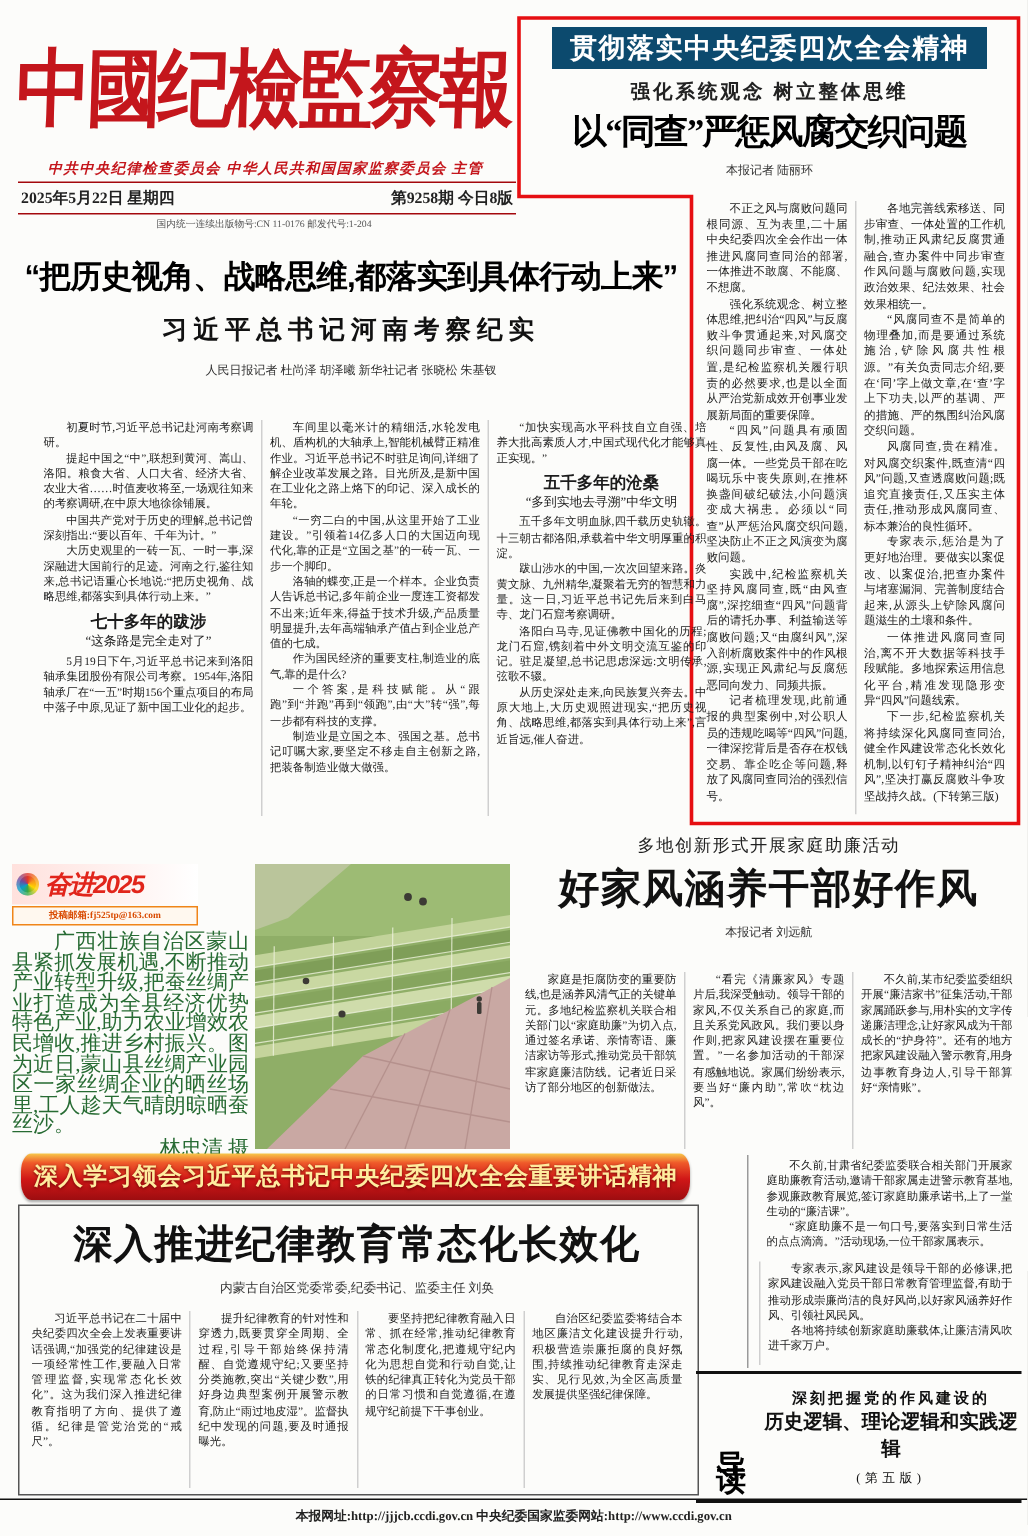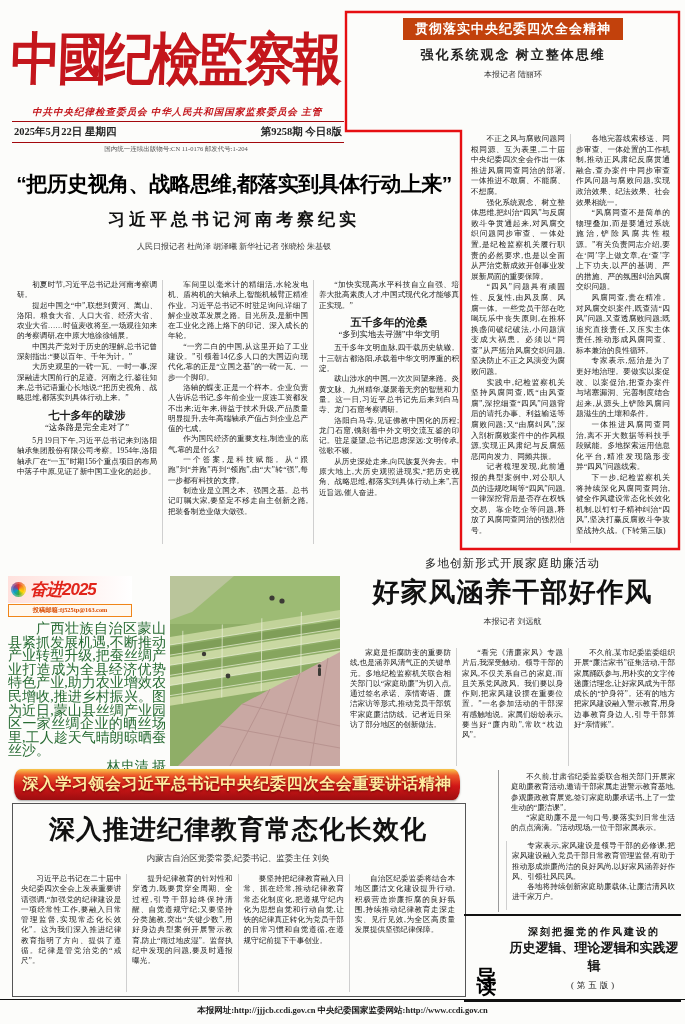--- a/index.html
+++ b/index.html
@@ -15,21 +15,21 @@
     font-size:9.5px;font-weight:700;letter-spacing:1px;font-style:italic;}
   .date-bar{left:12px;top:121px;width:328px;border-top:1px solid #a3080d;border-bottom:1px solid #a3080d;
     padding:3px 2px;display:flex;justify-content:space-between;font-size:10.5px;font-weight:700;color:#222;}
   .pub-code{left:12px;top:145px;width:328px;text-align:center;font-size:6.5px;color:#555;}
 
   
   .red-outline{left:0;top:0;pointer-events:none;}
 
   
   .tr-head{left:350px;top:18px;width:326px;text-align:center;}
-  .tr-banner{display:inline-block;background:#c2410c;color:#fff;font-size:13px;font-weight:700;
+  .tr-banner{display:inline-block;background:#0c4a6e;color:#fff;font-size:18px;font-weight:700;
     padding:2px 12px;letter-spacing:1px;}
   .tr-kicker{margin-top:6px;font-size:13px;font-weight:700;color:#222;letter-spacing:2px;}
   .tr-headline{margin-top:2px;font-size:23px;font-weight:900;letter-spacing:-1px;color:#000;}
   .tr-byline{margin-top:5px;font-size:8px;color:#333;}
 
   
   .cols{display:flex;overflow:hidden;}
   .col{flex:1;padding:0 5px;overflow:hidden;font-size:7.6px;line-height:10.3px;text-align:justify;color:#1c1c1c;}
   .col+.col{border-left:1px solid #cfcfcf;}
   .col p{margin:0;text-indent:2em;}
@@ -38,21 +38,21 @@
 
   .tr-cols{left:466px;top:134px;width:209px;height:409px;}
   .tr-cols .col{font-size:7.7px;line-height:10.6px;}
 
   
   .main-head{left:8px;top:170px;width:452px;text-align:center;}
   .main-headline{font-family:"Liberation Sans","DejaVu Sans",sans-serif;font-size:21px;font-weight:900;
     letter-spacing:-0.5px;color:#000;white-space:nowrap;}
   .main-subtitle{margin-top:10px;font-size:17px;font-weight:900;letter-spacing:4px;}
   .main-byline{margin-top:10px;font-size:8px;color:#333;}
-  .main-cols{left:12px;top:280px;width:452px;height:264px;}
+  .main-cols{left:24px;top:280px;width:452px;height:264px;}
 
   
   .fenjin{left:8px;top:576px;width:124px;}
   .fenjin-row{display:flex;align-items:center;gap:4px;background:linear-gradient(90deg,#ffe1dd,#fff);
     padding:2px 3px;}
   .pinwheel{width:15px;height:15px;border-radius:50%;
     background:conic-gradient(#e33529,#f7941d,#ffd400,#39a845,#0aa0c8,#6f4aa0,#e33529);
     box-shadow:inset 0 0 0 2px #fff3;}
   .fenjin-text{font-family:"Liberation Sans",sans-serif;font-style:italic;font-weight:900;
     font-size:17px;color:#e1251b;letter-spacing:-1px;}
@@ -114,20 +114,21 @@
   <div class="abs masthead-org">中共中央纪律检查委员会  中华人民共和国国家监察委员会  主管</div>
   <div class="abs date-bar">
     <span>2025年5月22日  星期四</span>
     <span>第9258期  今日8版</span>
   </div>
   <div class="abs pub-code">国内统一连续出版物号:CN 11-0176  邮发代号:1-204</div>
 
   <div class="abs tr-head">
     <span class="tr-banner">贯彻落实中央纪委四次全会精神</span>
     <div class="tr-kicker">强化系统观念 树立整体思维</div>
+    <div class="tr-headline">以“同查”严惩风腐交织问题</div>
     <div class="tr-byline">本报记者 陆丽环</div>
   </div>
 
   <div class="abs cols tr-cols">
     <div class="col">
         <p>不正之风与腐败问题同根同源、互为表里,二十届中央纪委四次全会作出一体推进风腐同查同治的部署,一体推进不敢腐、不能腐、不想腐。</p>
         <p>强化系统观念、树立整体思维,把纠治“四风”与反腐败斗争贯通起来,对风腐交织问题同步审查、一体处置,是纪检监察机关履行职责的必然要求,也是以全面从严治党新成效开创事业发展新局面的重要保障。</p>
         <p>“四风”问题具有顽固性、反复性,由风及腐、风腐一体。一些党员干部在吃喝玩乐中丧失原则,在推杯换盏间破纪破法,小问题演变成大祸患。必须以“同查”从严惩治风腐交织问题,坚决防止不正之风演变为腐败问题。</p>
         <p>实践中,纪检监察机关坚持风腐同查,既“由风查腐”,深挖细查“四风”问题背后的请托办事、利益输送等腐败问题;又“由腐纠风”,深入剖析腐败案件中的作风根源,实现正风肃纪与反腐惩恶同向发力、同频共振。</p>
         <p>记者梳理发现,此前通报的典型案例中,对公职人员的违规吃喝等“四风”问题,一律深挖背后是否存在权钱交易、靠企吃企等问题,释放了风腐同查同治的强烈信号。</p>

